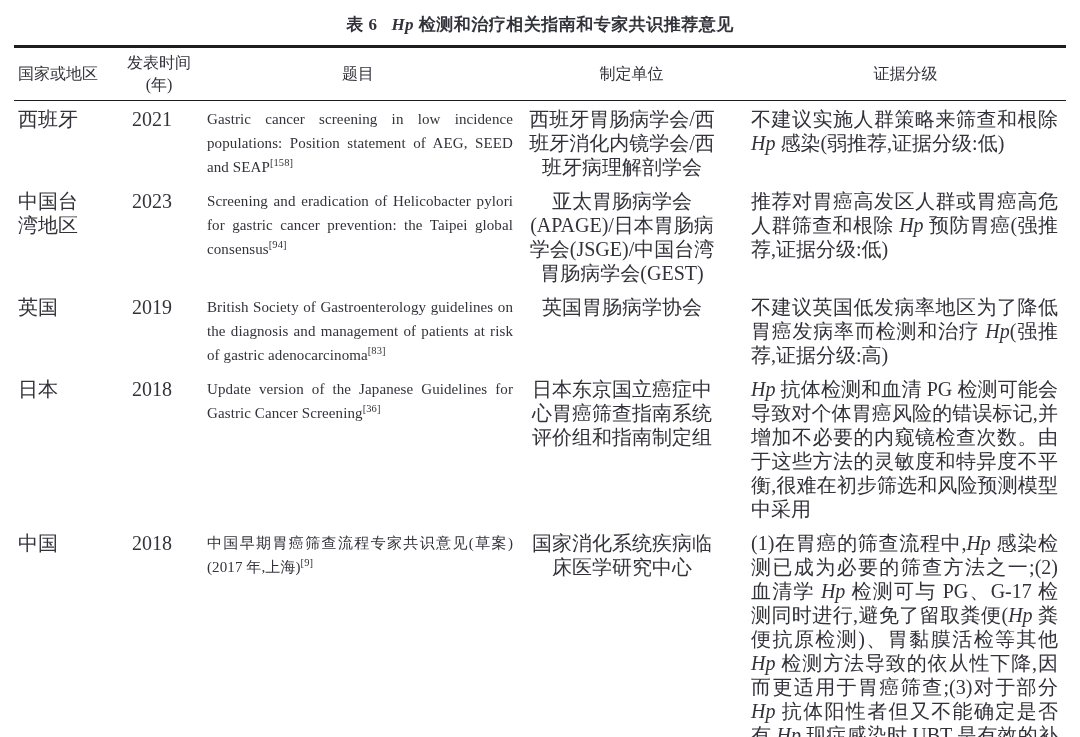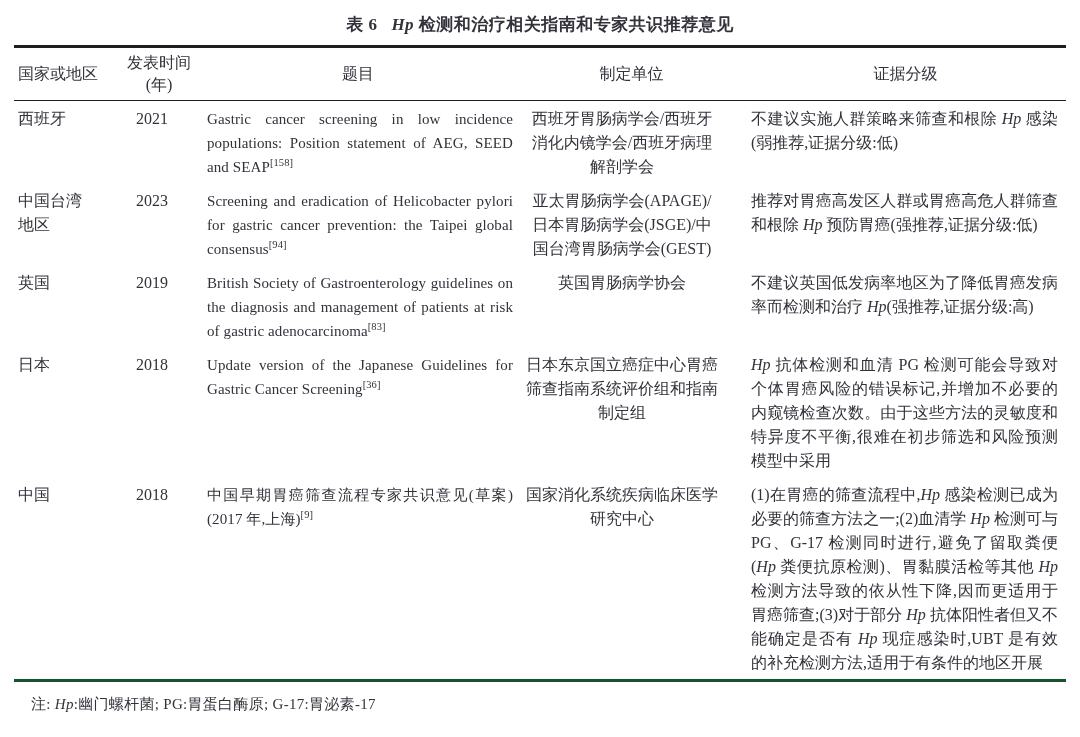--- a/index.html
+++ b/index.html
@@ -40,21 +40,21 @@
     font-size:16px;
     vertical-align:middle;
     height:48px;
     padding:2px 0;
     line-height:22px;
     text-align:center;
   }
   th.h-region{text-align:left;padding-left:4px;}
   td{
     vertical-align:top;
-    font-size:16px;
+    font-size:20px;
     line-height:24px;
     padding:6px 0 4px 0;
   }
   td.cell-region{padding-left:4px;padding-right:34px;}
   td.cell-year{text-align:center;padding-right:14px;}
   td.cell-title{
     font-size:15px;
     text-align:justify;
     padding-left:9px;padding-right:5px;
     letter-spacing:0.1px;

